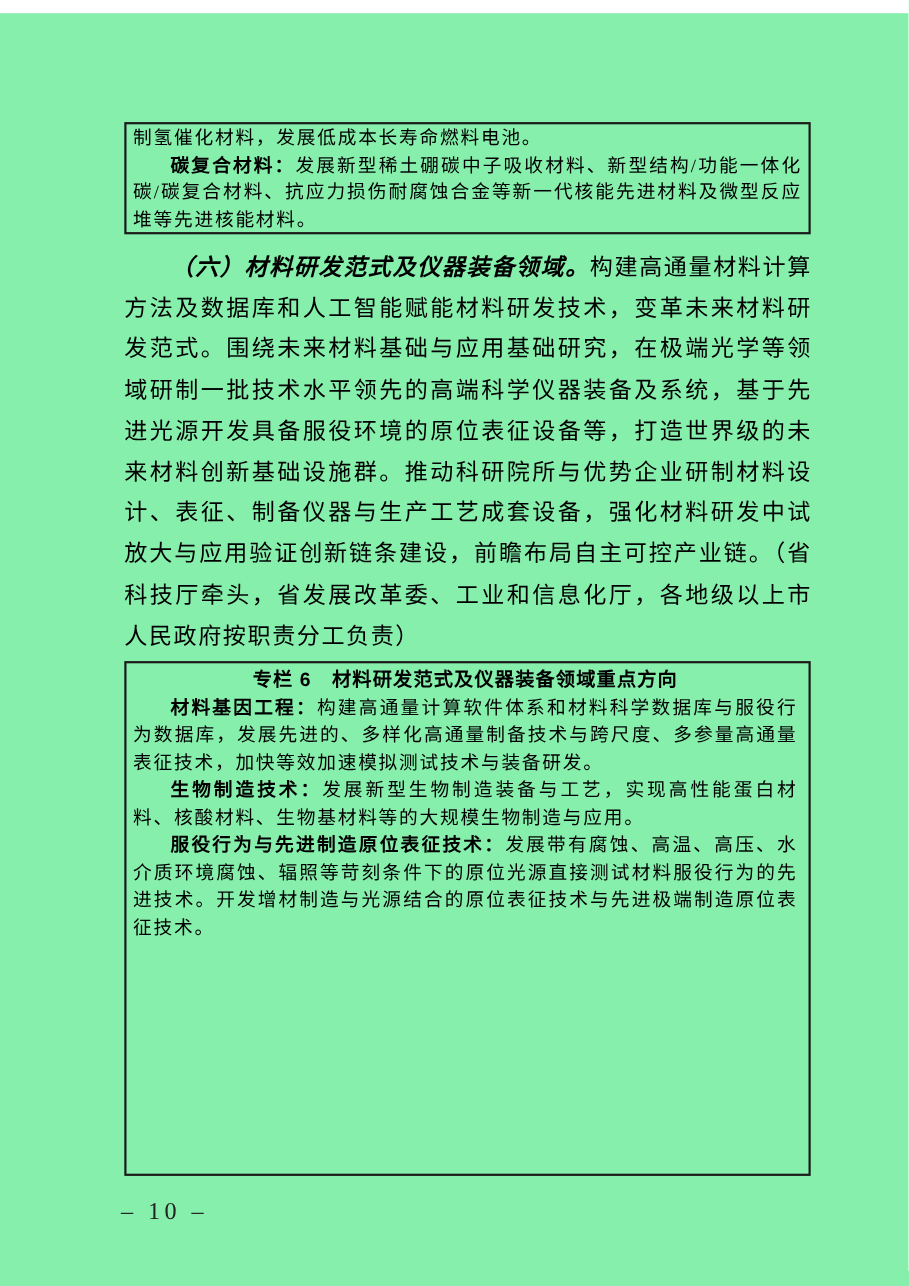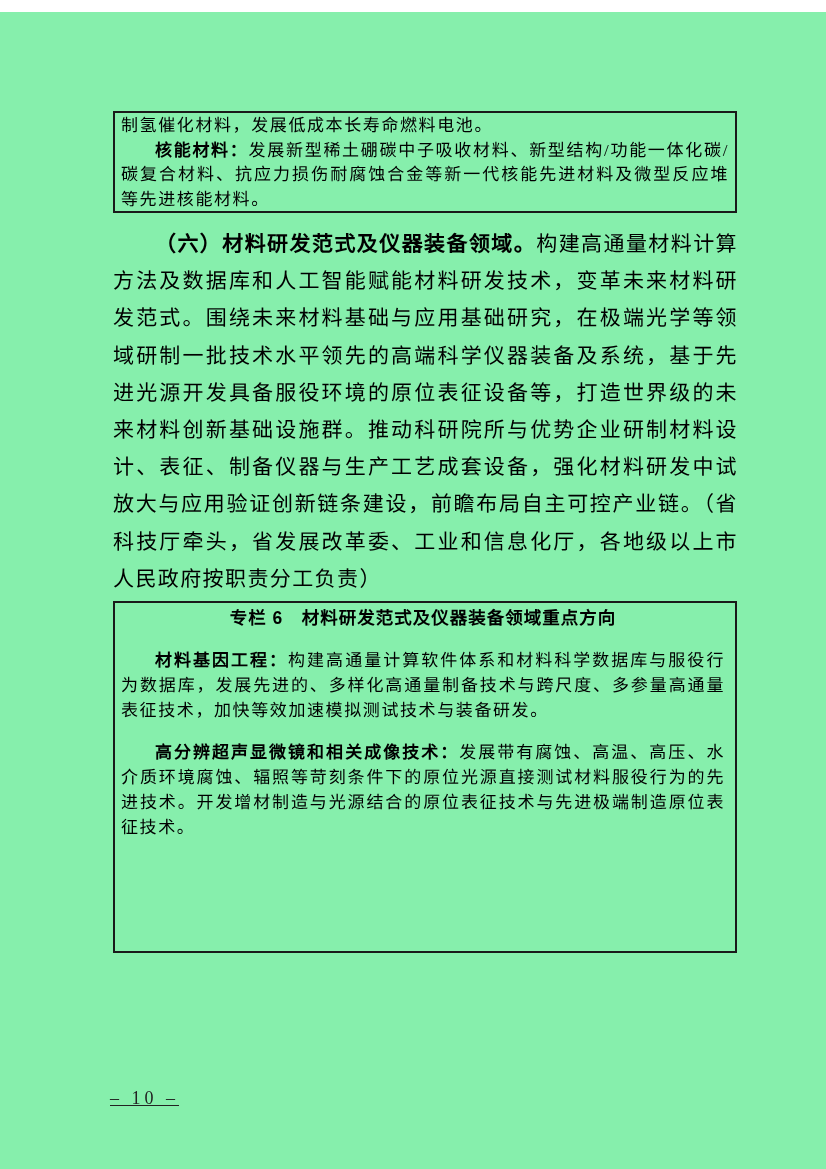--- a/index.html
+++ b/index.html
@@ -42,72 +42,73 @@
     width: 625px;
     font-size: 21px;
     line-height: 37.2px;
     letter-spacing: 1.4px;
     text-align: justify;
     text-indent: 2em;
   }
   .main-para .heading {
     font-family: "Liberation Sans", sans-serif;
     font-weight: bold;
+    font-style: italic;
   }
   
   .column-box {
     position: absolute;
     left: 113px; top: 589px;
-    width: 624px; height: 352px;
+    width: 624px; height: 468px;
     border: 2px solid #1a1a1a;
     padding: 3px 10px 0 6px;
     font-size: 17px;
     line-height: 25px;
     letter-spacing: 1.6px;
     text-align: justify;
     overflow: hidden;
   }
   .column-box .box-title {
     text-align: center;
     text-indent: 0;
     font-family: "Liberation Sans", sans-serif;
     font-weight: bold;
     font-size: 17.5px;
     letter-spacing: 1px;
   }
-  .column-box p.box-item { text-align: justify; text-indent: 2em; margin-top: 17px; }
+  .column-box p.box-item { text-align: justify; text-indent: 2em; }
   
   .page-number {
     position: absolute;
     left: 110px; top: 1076px;
-    font-size: 18px;
+    font-size: 22px;
     letter-spacing: 4px;
     color: #222;
-    text-decoration: underline;
   }
 </style>
 </head>
 <body>
 
 <div class="page">
 
   <div class="cont-box">
     <p>制氢催化材料，发展低成本长寿命燃料电池。</p>
-    <p class="indent2"><span class="term">核能材料：</span><span>发展新型稀土硼碳中子吸收材料、新型结构/功能一体化碳/碳复合材料、抗应力损伤耐腐蚀合金等新一代核能先进材料及微型反应堆等先进核能材料。</span></p>
+    <p class="indent2"><span class="term">碳复合材料：</span><span>发展新型稀土硼碳中子吸收材料、新型结构/功能一体化碳/碳复合材料、抗应力损伤耐腐蚀合金等新一代核能先进材料及微型反应堆等先进核能材料。</span></p>
   </div>
 
   <p class="main-para"><span class="heading">（六）材料研发范式及仪器装备领域。</span><span>构建高通量材料计算方法及数据库和人工智能赋能材料研发技术，变革未来材料研发范式。围绕未来材料基础与应用基础研究，在极端光学等领域研制一批技术水平领先的高端科学仪器装备及系统，基于先进光源开发具备服役环境的原位表征设备等，打造世界级的未来材料创新基础设施群。推动科研院所与优势企业研制材料设计、表征、制备仪器与生产工艺成套设备，强化材料研发中试放大与应用验证创新链条建设，前瞻布局自主可控产业链。（省科技厅牵头，省发展改革委、工业和信息化厅，各地级以上市人民政府按职责分工负责）</span></p>
 
   <div class="column-box">
     <p class="box-title">专栏 6　材料研发范式及仪器装备领域重点方向</p>
 
     <p class="box-item"><span class="term">材料基因工程：</span><span>构建高通量计算软件体系和材料科学数据库与服役行为数据库，发展先进的、多样化高通量制备技术与跨尺度、多参量高通量表征技术，加快等效加速模拟测试技术与装备研发。</span></p>
 
+    <p class="box-item"><span class="term">生物制造技术：</span><span>发展新型生物制造装备与工艺，实现高性能蛋白材料、核酸材料、生物基材料等的大规模生物制造与应用。</span></p>
 
 
 
-    <p class="box-item"><span class="term">高分辨超声显微镜和相关成像技术：</span><span>发展带有腐蚀、高温、高压、水介质环境腐蚀、辐照等苛刻条件下的原位光源直接测试材料服役行为的先进技术。开发增材制造与光源结合的原位表征技术与先进极端制造原位表征技术。</span></p>
+    <p class="box-item"><span class="term">服役行为与先进制造原位表征技术：</span><span>发展带有腐蚀、高温、高压、水介质环境腐蚀、辐照等苛刻条件下的原位光源直接测试材料服役行为的先进技术。开发增材制造与光源结合的原位表征技术与先进极端制造原位表征技术。</span></p>
 
   </div>
 
   <div class="page-number">– 10 –</div>
 
 </div>
 
 </body></html>

